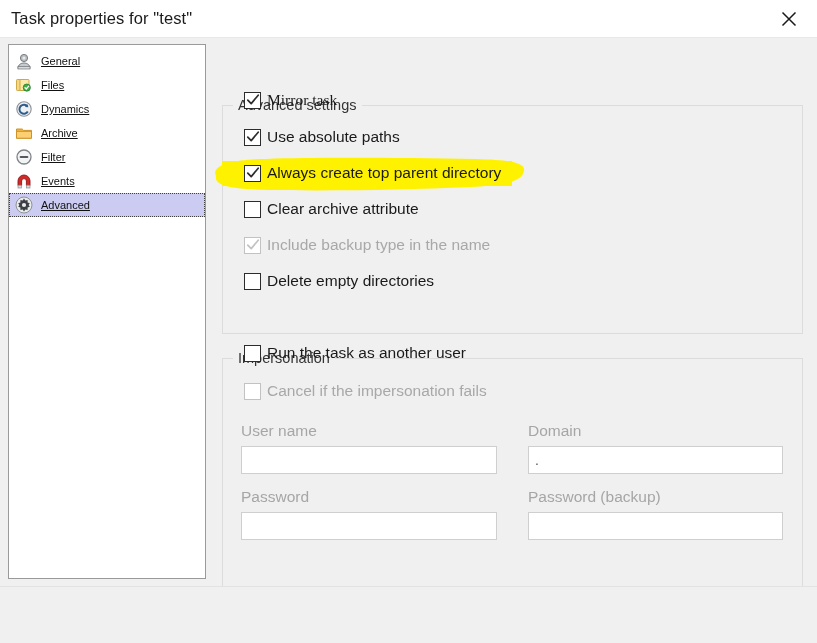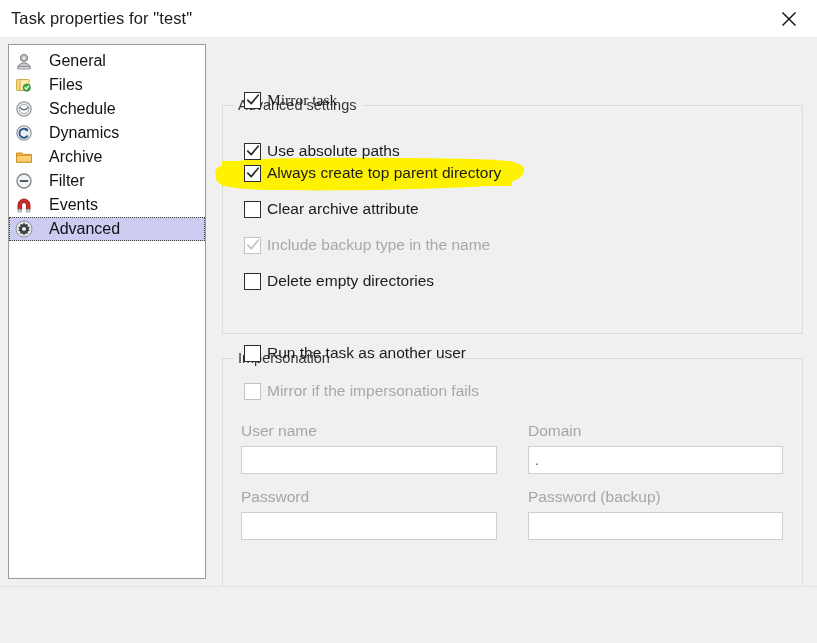--- a/index.html
+++ b/index.html
@@ -62,24 +62,25 @@
   }
   .side-item {
     position: relative;
     height: 24px;
     display: flex;
     align-items: center;
     padding-left: 6px;
     cursor: default;
   }
   .side-item .s-label {
-    font-size: 16px;
+    font-size: 11px;
     color: #111111;
-    margin-left: 16px;
-    white-space: nowrap;
+    margin-left: 8px;
+    white-space: nowrap;
+    text-decoration: underline;
   }
   .side-item.selected {
     background: #ccccf2;
     outline: 1px dotted #404040;
     outline-offset: -1px;
   }
   .s-icon {
     width: 18px; height: 18px;
     flex: 0 0 18px;
     position: relative;
@@ -217,30 +218,20 @@
           <svg width="18" height="18" viewBox="0 0 18 18">
             <rect x="1.5" y="3.5" width="8" height="11" rx="0.8" fill="#f5d882" stroke="#c9a33a" stroke-width="0.9"></rect>
             <rect x="5" y="3.5" width="9" height="11" rx="0.8" fill="#ffe9a8" stroke="#c9a33a" stroke-width="0.9"></rect>
             <circle cx="11.8" cy="11.6" r="3.6" fill="#3fae45" stroke="#2b7a30" stroke-width="0.8"></circle>
             <path d="M10 11.7 L11.3 13 L13.7 10.2" stroke="#ffffff" stroke-width="1.3" fill="none" stroke-linecap="round"></path>
           </svg>
         </span>
         <span class="s-label">Files</span>
       </div>
 
-      <div class="side-item">
-        <span class="s-icon">
-          <svg width="18" height="18" viewBox="0 0 18 18">
-            <circle cx="9" cy="9" r="7.2" fill="#e3e5e8" stroke="#8d9196" stroke-width="1.1"></circle>
-            <circle cx="9" cy="9" r="4.6" fill="#fafafa" stroke="#9aa0a6" stroke-width="0.8"></circle>
-            <path d="M4.6 7.2 Q9 12.5 13.4 7.2" stroke="#5e6469" stroke-width="1.1" fill="none"></path>
-          </svg>
-        </span>
-        <span class="s-label">Schedule</span>
-      </div>
 
       <div class="side-item">
         <span class="s-icon">
           <svg width="18" height="18" viewBox="0 0 18 18">
             <circle cx="9" cy="9" r="7.2" fill="#eef0f2" stroke="#8d9196" stroke-width="1.1"></circle>
             <path d="M12.5 6.5 A4.5 4.5 0 1 0 12.8 11.6" stroke="#2e5d8e" stroke-width="2" fill="none"></path>
             <path d="M12.2 4 L13.4 7.2 L10 7.1 Z" fill="#2e5d8e"></path>
           </svg>
         </span>
         <span class="s-label">Dynamics</span>
@@ -304,21 +295,21 @@
 
     <div class="cb-row" style="left:244px; top:51px;font-family:Liberation Serif, serif;">
       <span class="cbox">
         <svg class="tick" viewBox="0 0 14 14">
           <path d="M1.8 7.2 L5.2 10.6 L12.2 2.2" stroke="#2c2c2c" stroke-width="1.7" fill="none" stroke-linecap="round" stroke-linejoin="round"></path>
         </svg>
       </span>
       <span class="cb-label">Mirror task</span>
     </div>
 
-    <div class="cb-row" style="left:244px; top:88px;margin-top:14px;">
+    <div class="cb-row" style="left:244px; top:88px;">
       <span class="cbox">
         <svg class="tick" viewBox="0 0 14 14">
           <path d="M1.8 7.2 L5.2 10.6 L12.2 2.2" stroke="#2c2c2c" stroke-width="1.7" fill="none" stroke-linecap="round" stroke-linejoin="round"></path>
         </svg>
       </span>
       <span class="cb-label">Use absolute paths</span>
     </div>
 
     <div class="cb-row" style="left:244px; top:124px;">
       <span class="cbox">
@@ -352,21 +343,21 @@
       <span class="group-legend">Impersonation</span>
     </div>
 
     <div class="cb-row" style="left:244px; top:304px;">
       <span class="cbox"></span>
       <span class="cb-label">Run the task as another user</span>
     </div>
 
     <div class="cb-row disabled" style="left:244px; top:342px;">
       <span class="cbox disabled"></span>
-      <span class="cb-label">Mirror if the impersonation fails</span>
+      <span class="cb-label">Cancel if the impersonation fails</span>
     </div>
 
     <span class="field-label" style="left:241px; top:384px;">User name</span>
     <div class="text-input" style="left:241px; top:408px; width:256px;"></div>
 
     <span class="field-label" style="left:528px; top:384px;">Domain</span>
     <div class="text-input" style="left:528px; top:408px; width:255px;">.</div>
 
     <span class="field-label" style="left:241px; top:450px;">Password</span>
     <div class="text-input" style="left:241px; top:474px; width:256px;"></div>

